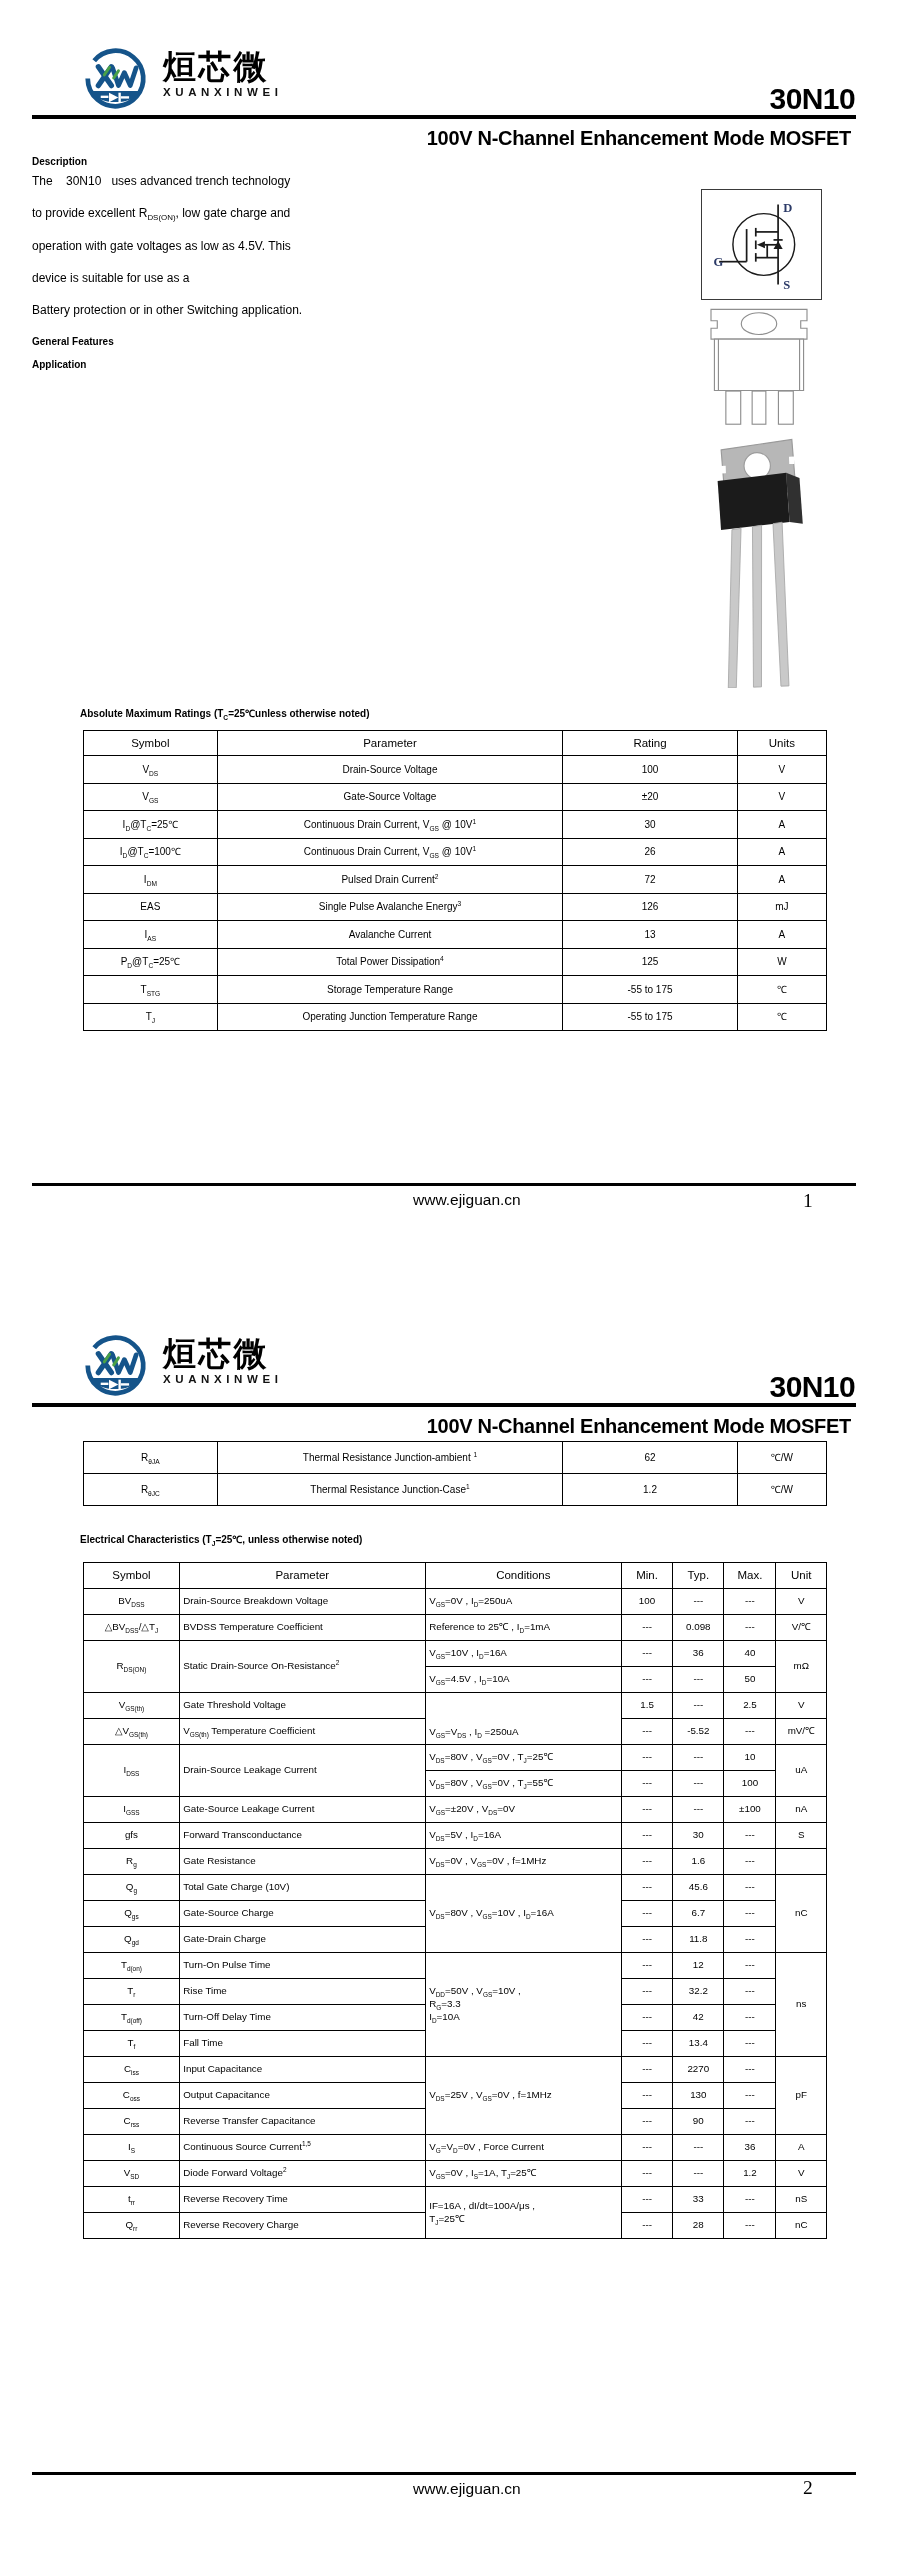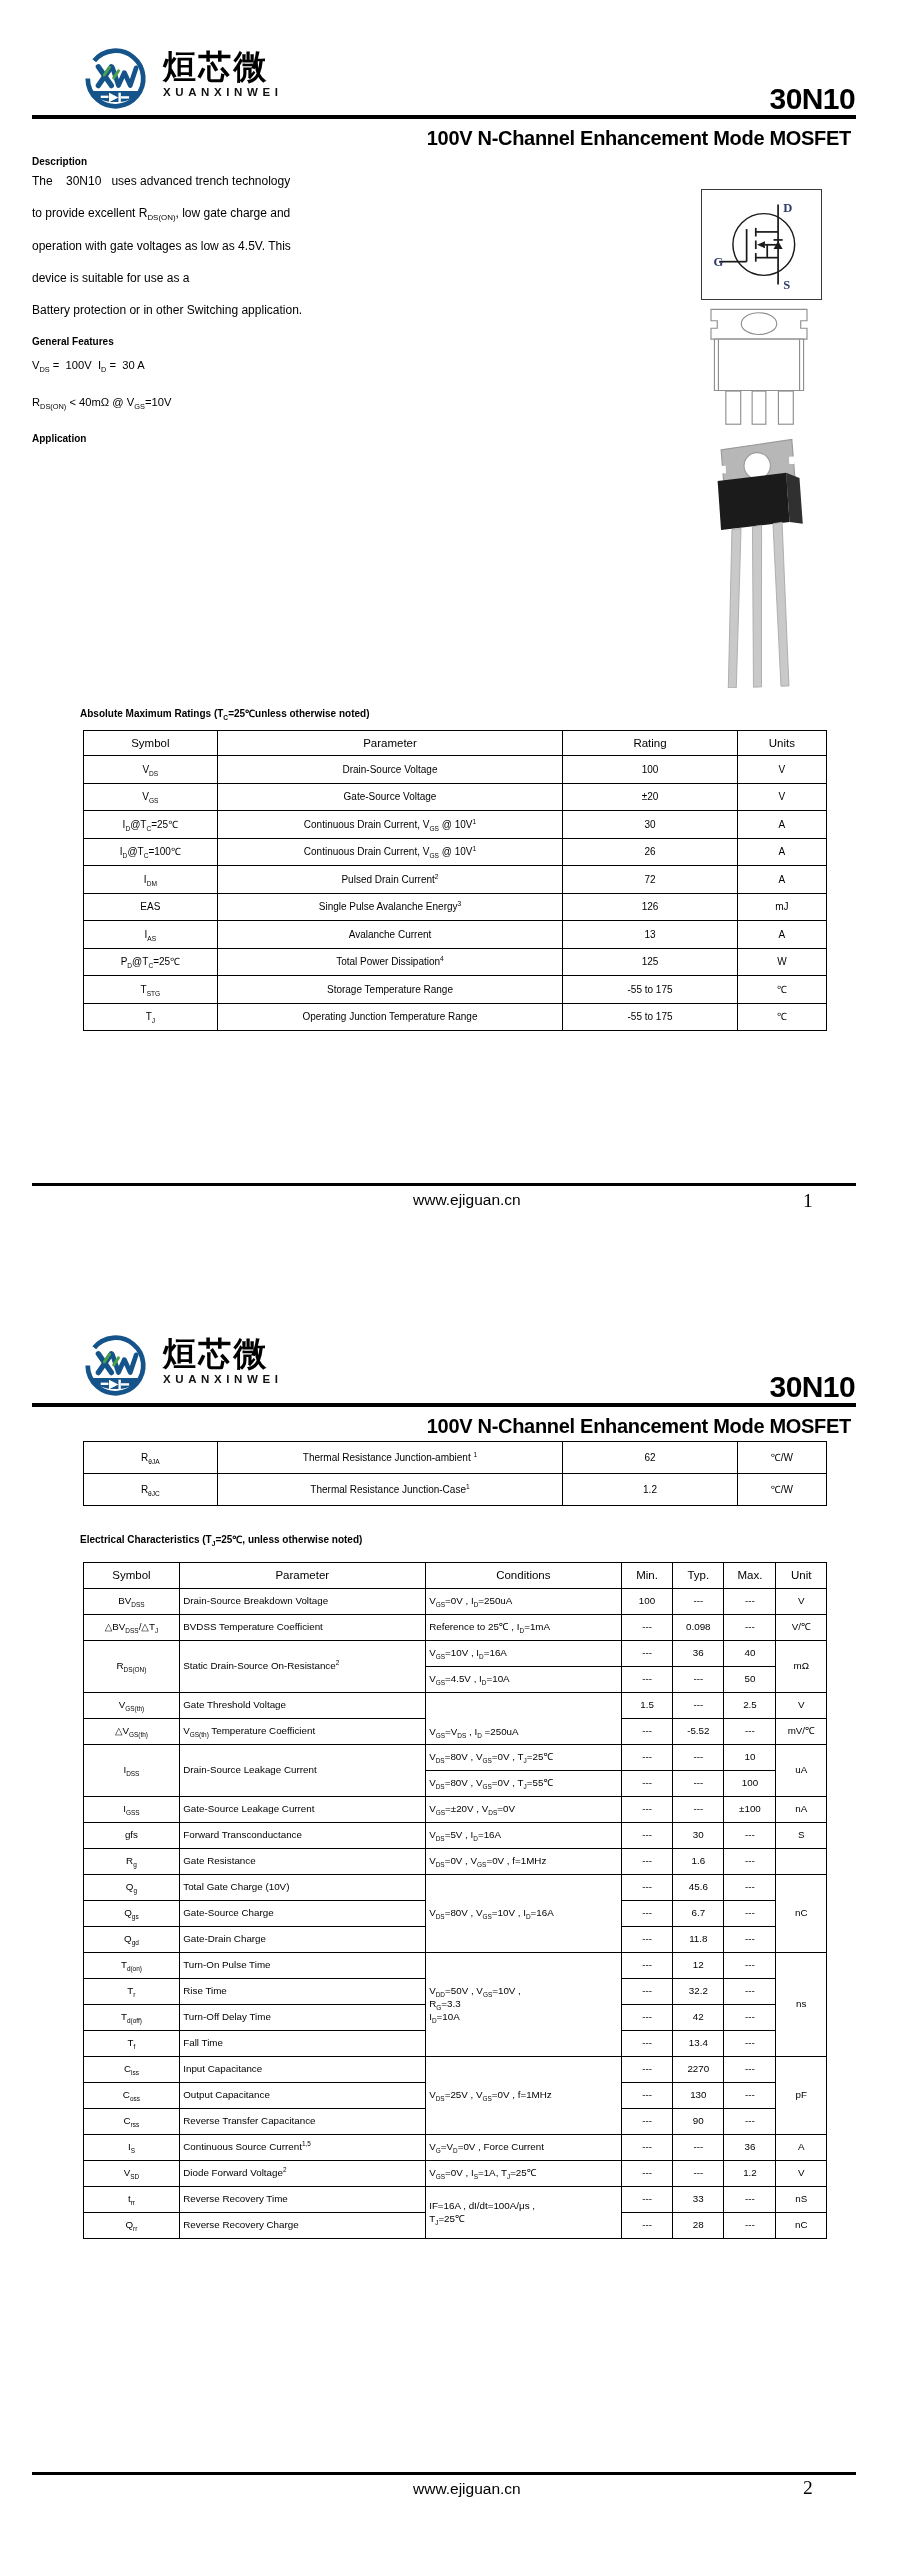--- a/index.html
+++ b/index.html
@@ -90,24 +90,20 @@
   <div class="abs" style="left:32px;top:156px;width:470px;">
     <div class="h1">Description</div>
     <div>
         <div class="desc-line">The    30N10   uses advanced trench technology</div>
         <div class="desc-line">to provide excellent R<sub>DS(ON)</sub>, low gate charge and</div>
         <div class="desc-line">operation with gate voltages as low as 4.5V. This</div>
         <div class="desc-line">device is suitable for use as a</div>
         <div class="desc-line">Battery protection or in other Switching application.</div>
       </div>
     <div class="h1 gf-h">General Features</div>
-    <div>
-        <div class="gf-line">V<sub>DS</sub> =  100V  I<sub>D</sub> =  30 A</div>
-        <div class="gf-line">R<sub>DS(ON)</sub> &lt; 40mΩ @ V<sub>GS</sub>=10V</div>
-      </div>
     <div class="h1 app-h">Application</div>
   </div>
 
   <div class="abs symbol-box" style="left:701px;top:189px;width:119px;height:109px;">
     <svg width="119" height="109" viewBox="0 0 208 190">
       <circle cx="108" cy="95" r="54" fill="none" stroke="#1a1a1a" stroke-width="2.5"></circle>
       <g stroke="#1a1a1a" stroke-width="3" fill="none">
         <line x1="78" y1="68" x2="78" y2="125"></line>
         <line x1="30" y1="125" x2="78" y2="125"></line>
         <line x1="94" y1="66" x2="94" y2="81"></line>

